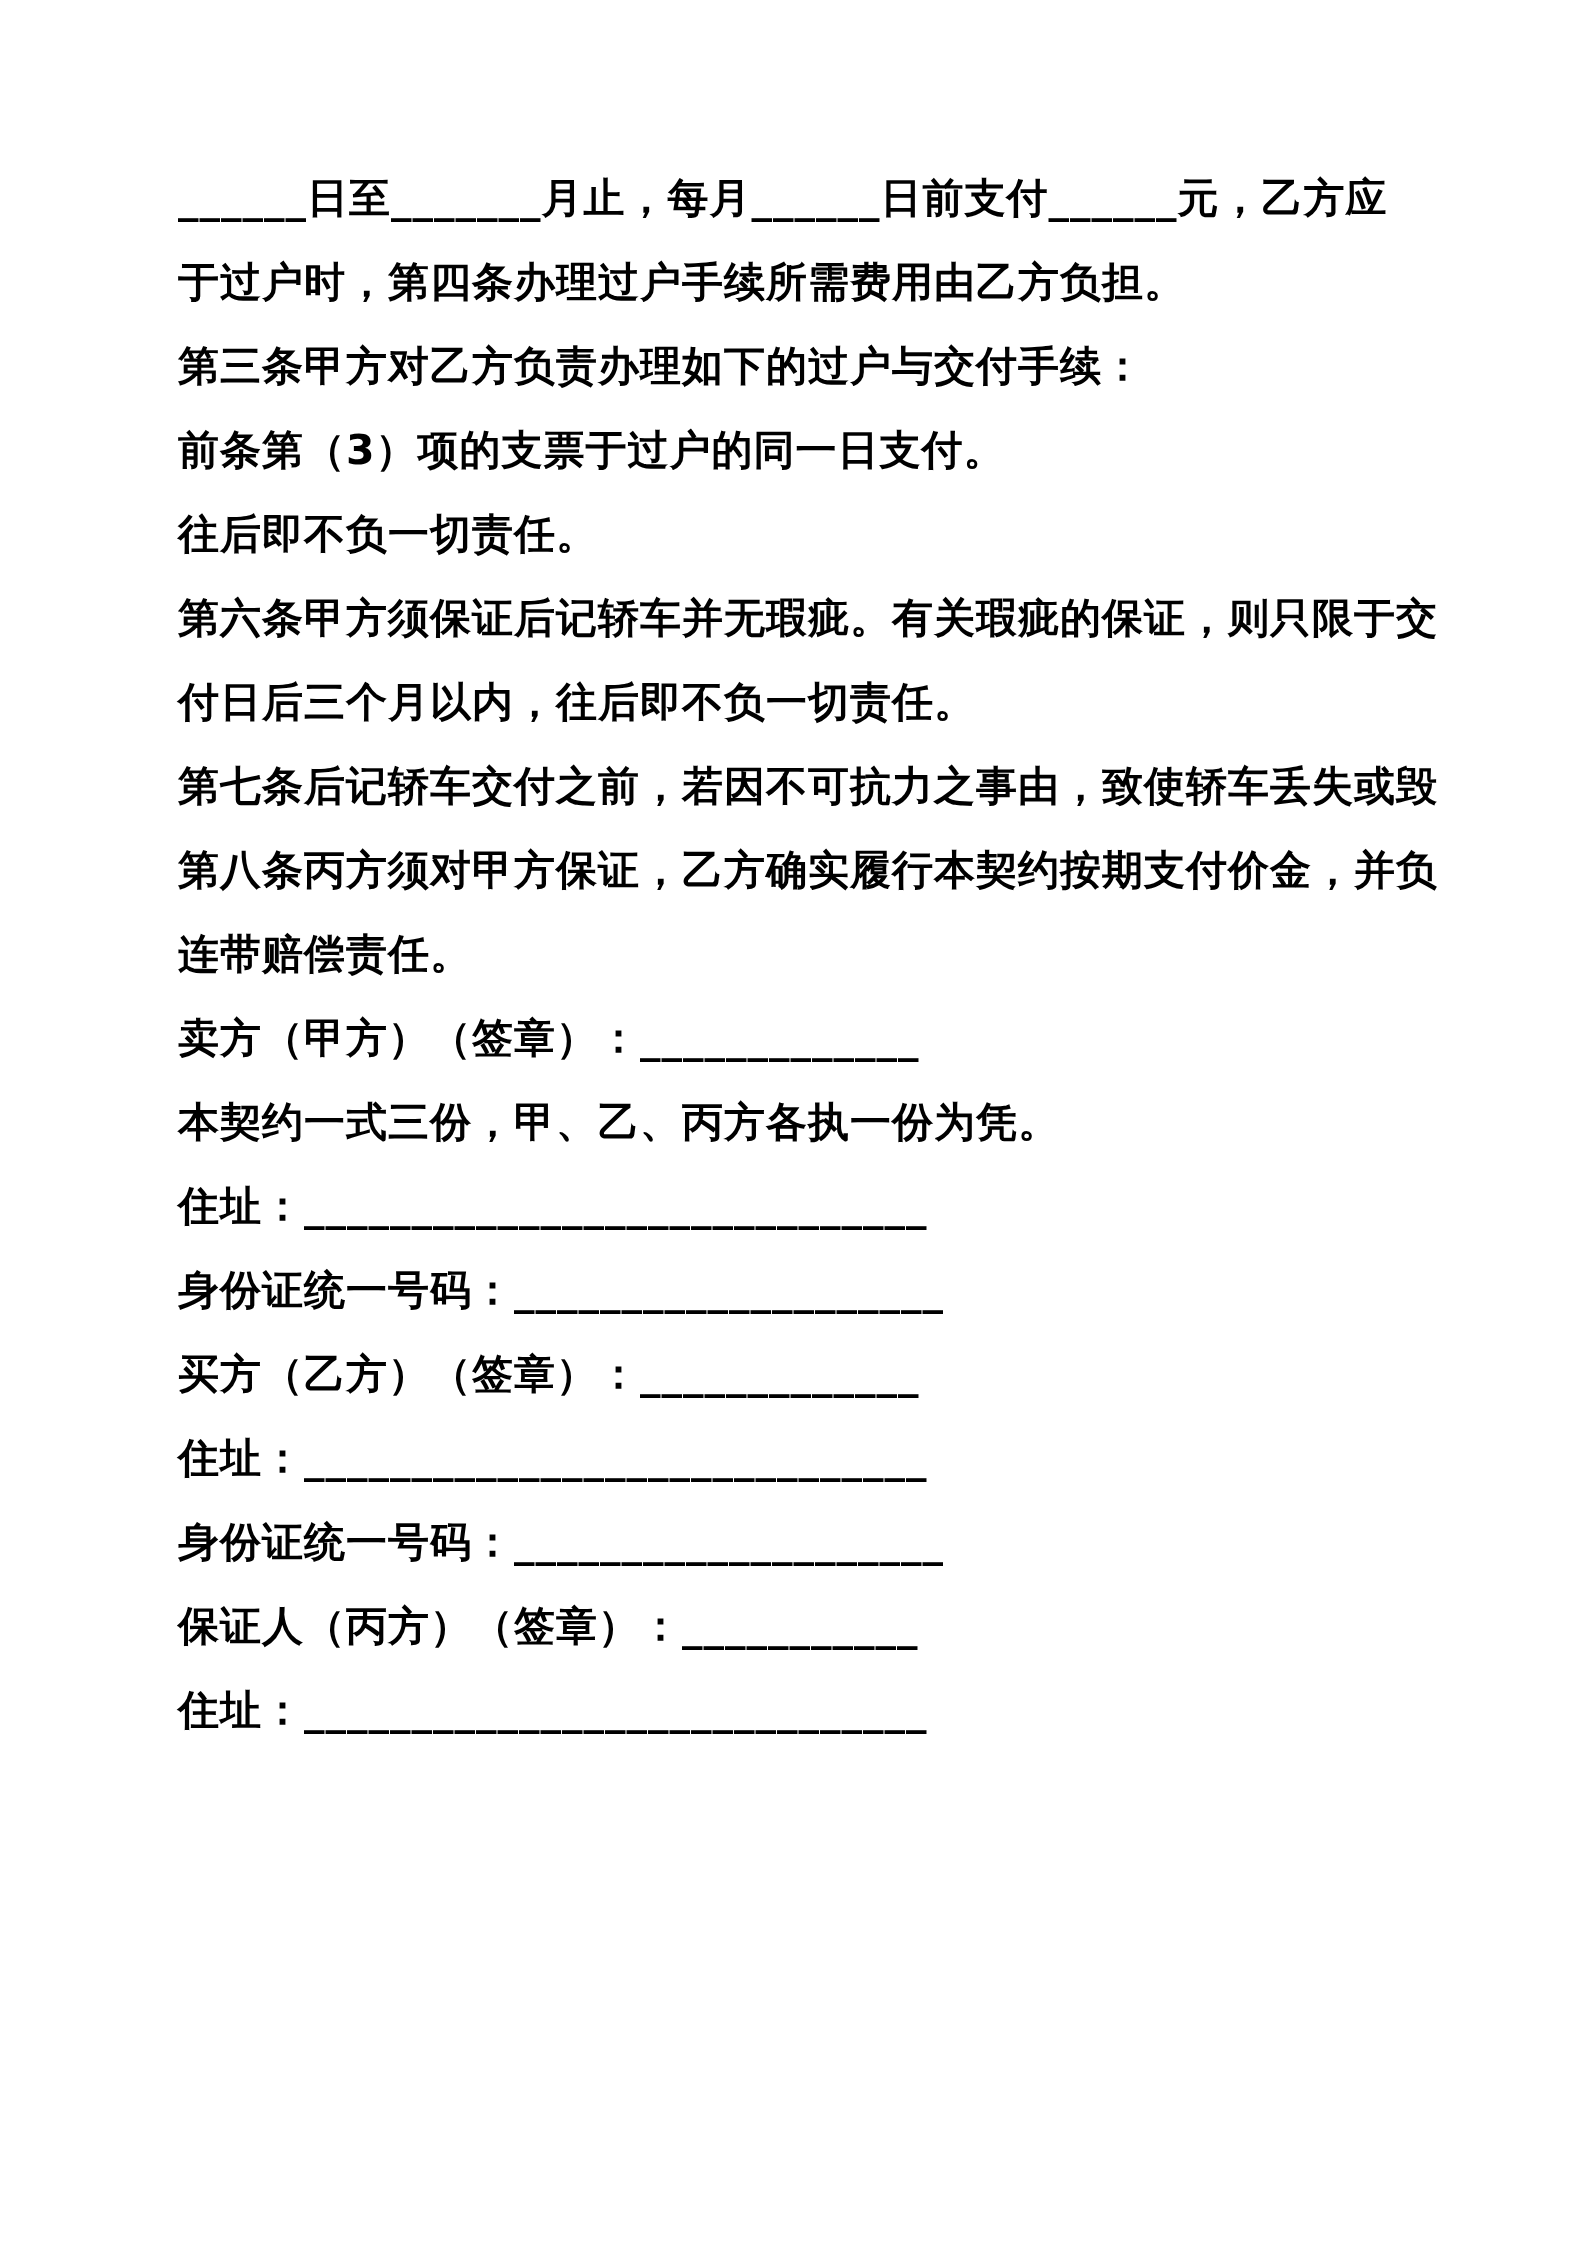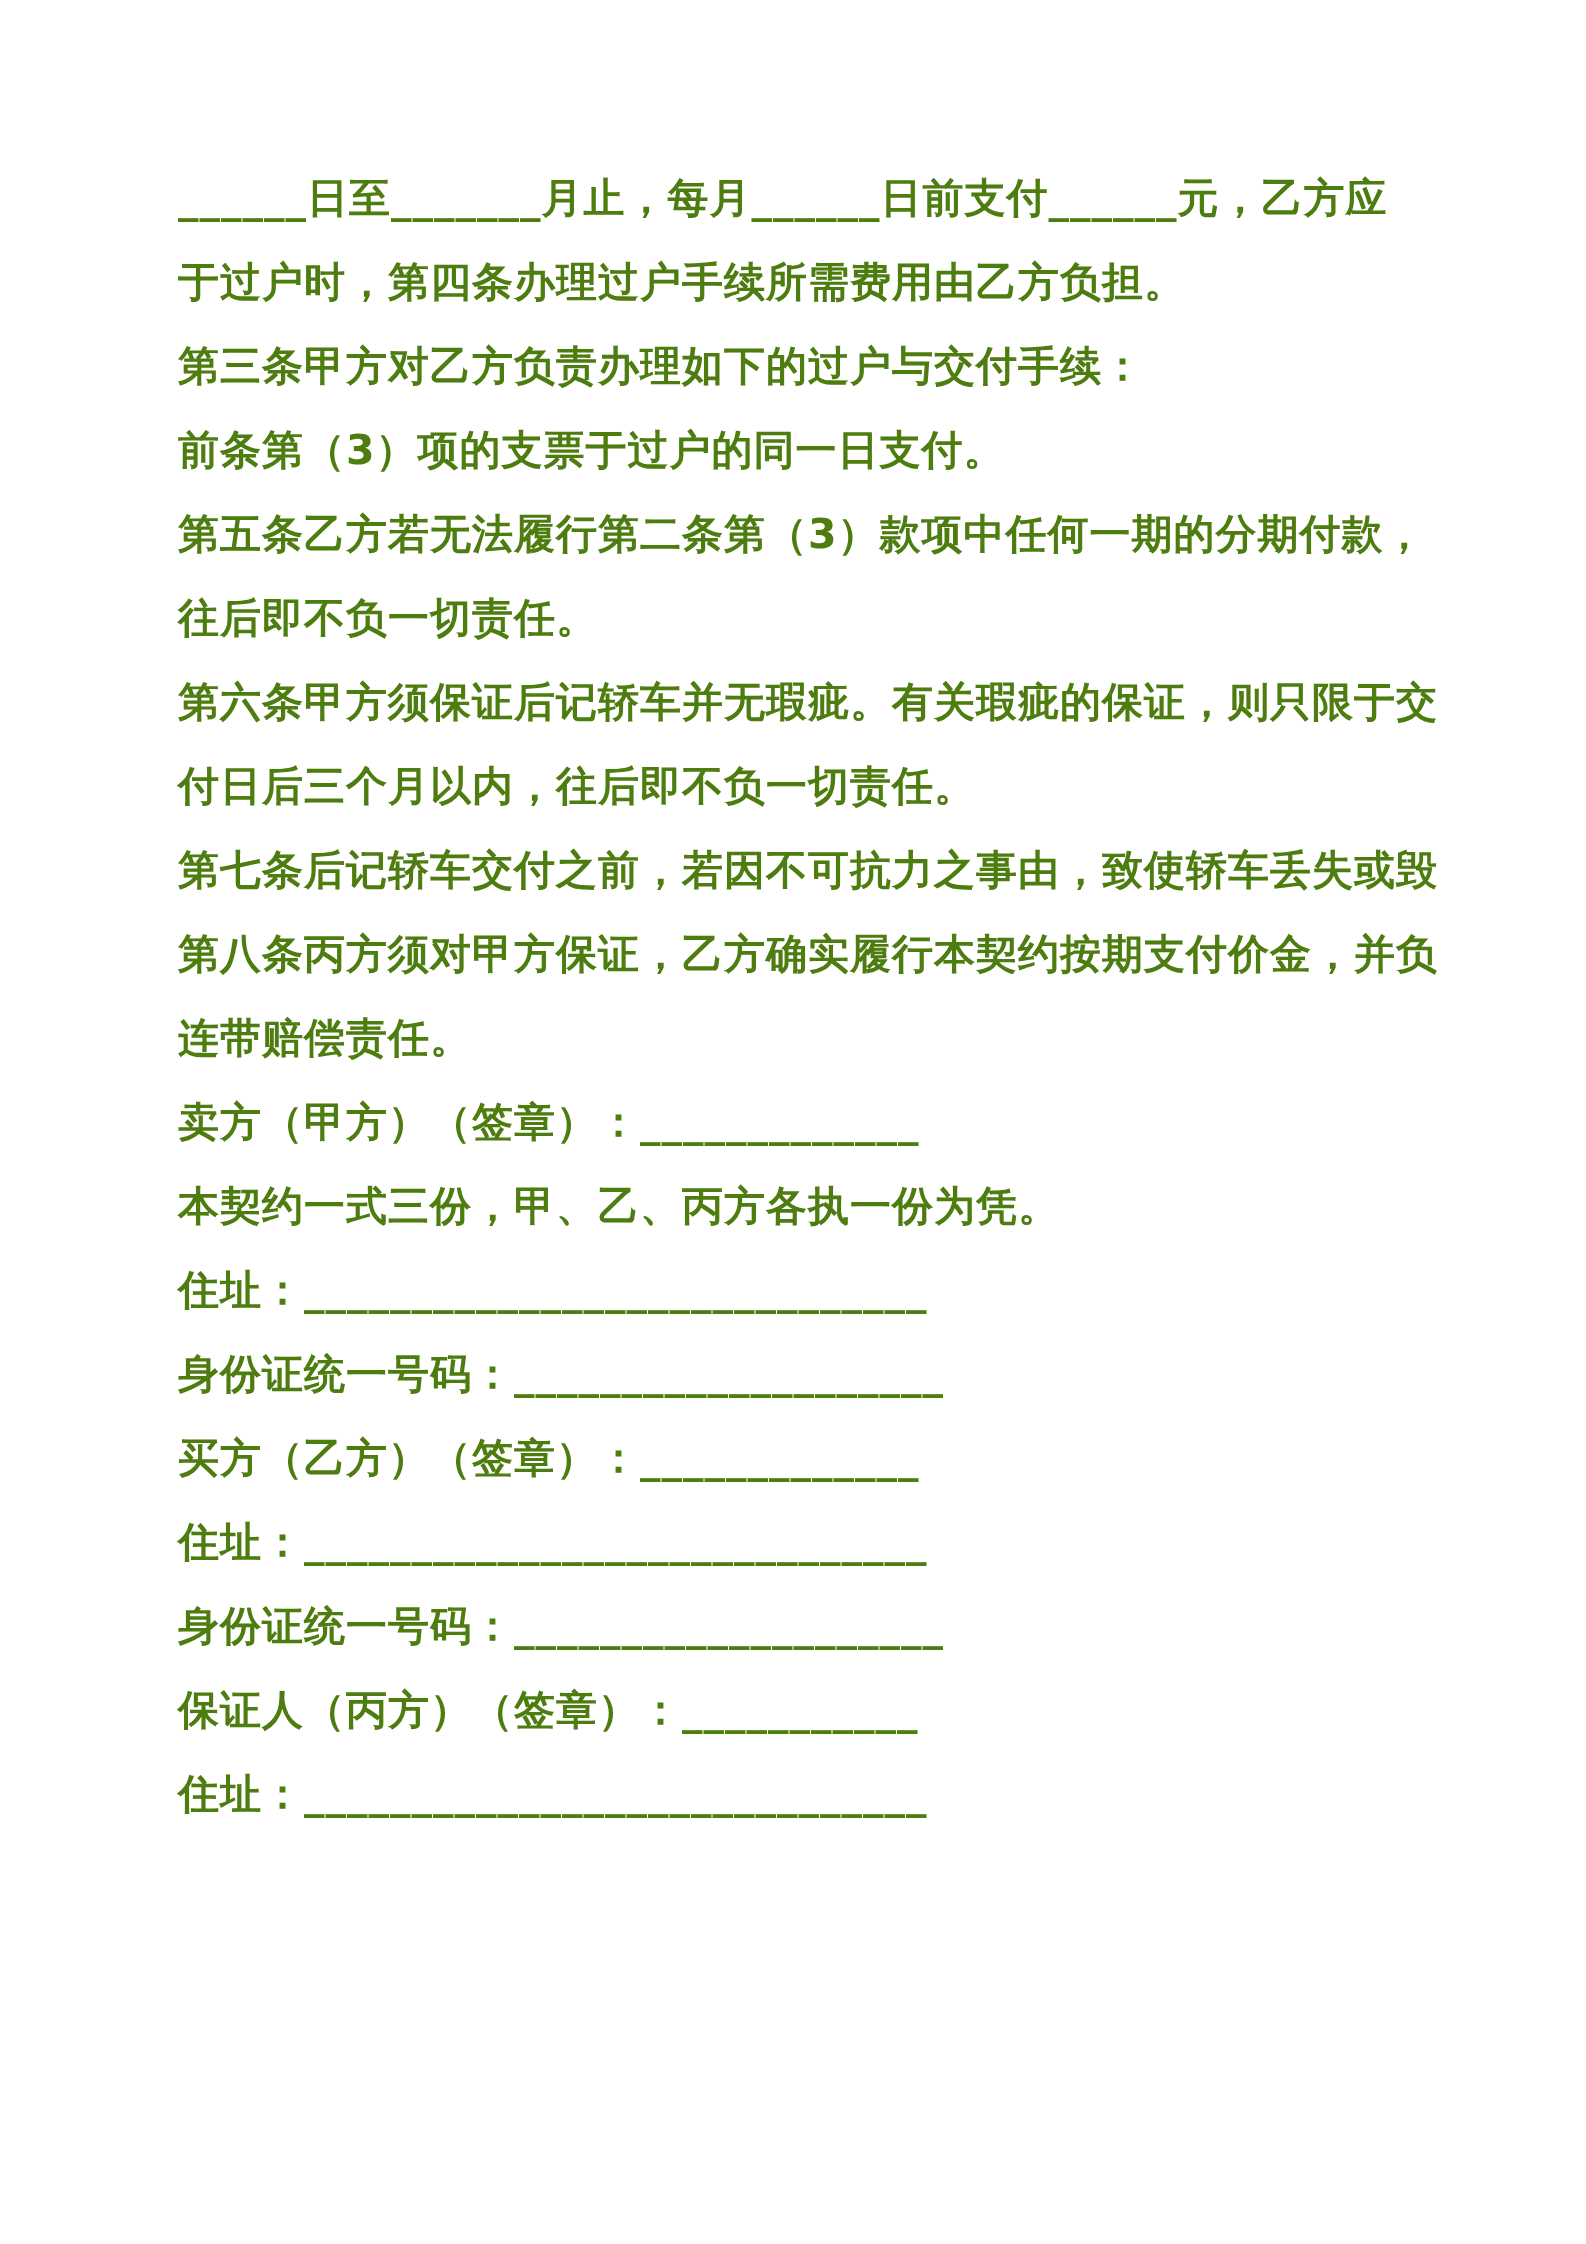--- a/index.html
+++ b/index.html
@@ -18,35 +18,34 @@
   .content {
     position: absolute;
     left: 178px;
     top: 156px;
     width: 1260px;
   }
   .line {
     font-size: 41px;
     line-height: 84px;
     font-weight: 700;
-    color: #4d7c0f;
+    color: #000000;
     white-space: nowrap;
     letter-spacing: 1px;
   }
 </style>
 </head>
 <body>
 
 <div class="page">
   <div class="content">
     <div class="line">______日至_______月止，每月______日前支付______元，乙方应</div>
     <div class="line">于过户时，第四条办理过户手续所需费用由乙方负担。</div>
     <div class="line">第三条甲方对乙方负责办理如下的过户与交付手续：</div>
     <div class="line">前条第（3）项的支票于过户的同一日支付。</div>
-    <div class="line">第五条乙方若无法履行第二条第（3）款项中任何一期的分期付款，</div>
     <div class="line">往后即不负一切责任。</div>
     <div class="line">第六条甲方须保证后记轿车并无瑕疵。有关瑕疵的保证，则只限于交</div>
     <div class="line">付日后三个月以内，往后即不负一切责任。</div>
     <div class="line">第七条后记轿车交付之前，若因不可抗力之事由，致使轿车丢失或毁</div>
     <div class="line">第八条丙方须对甲方保证，乙方确实履行本契约按期支付价金，并负</div>
     <div class="line">连带赔偿责任。</div>
     <div class="line">卖方（甲方）（签章）：_____________</div>
     <div class="line">本契约一式三份，甲、乙、丙方各执一份为凭。</div>
     <div class="line">住址：_____________________________</div>
     <div class="line">身份证统一号码：____________________</div>

